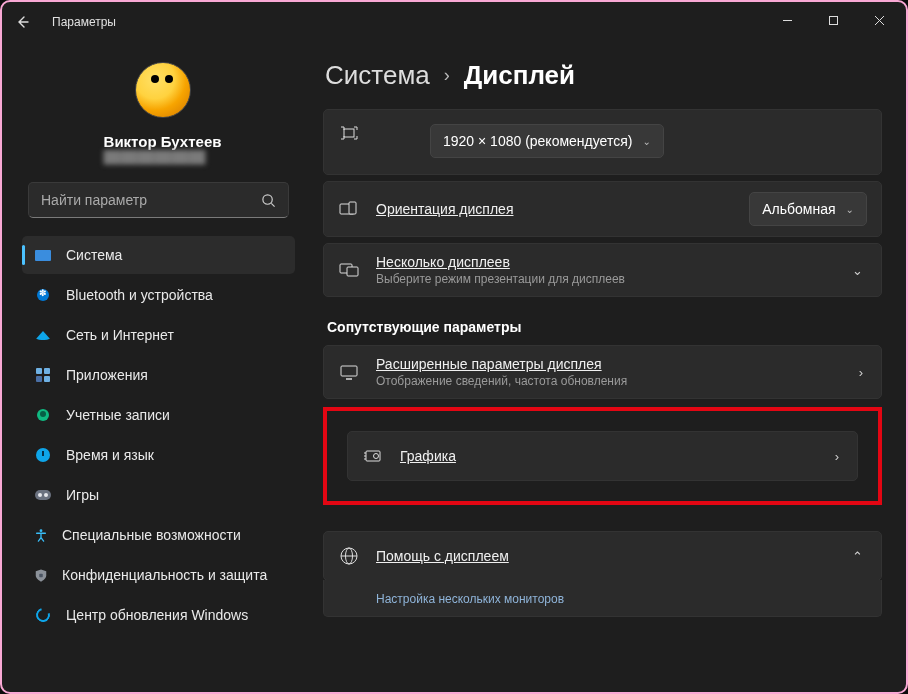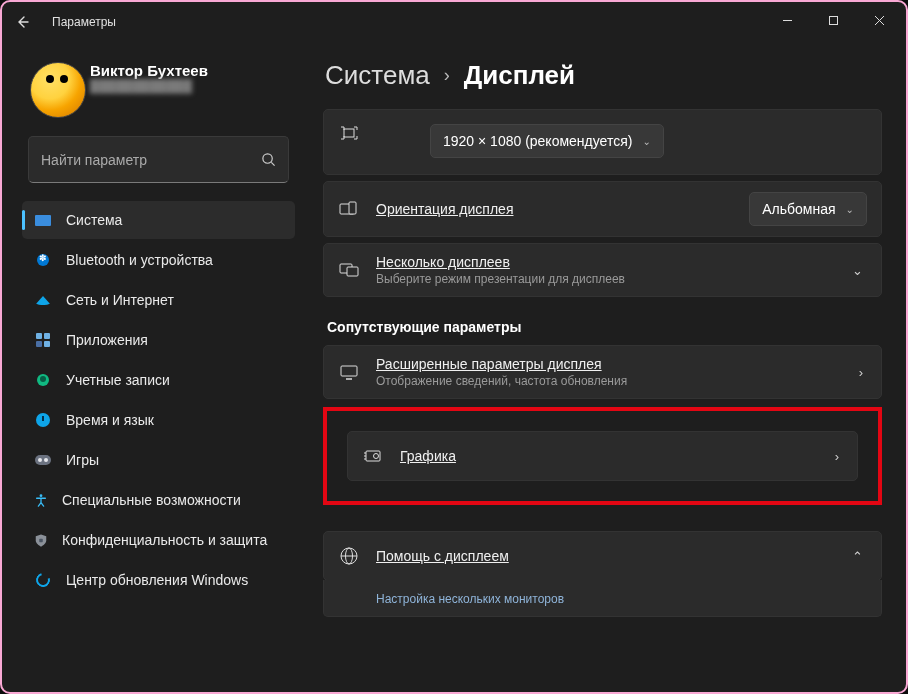--- a/index.html
+++ b/index.html
@@ -29,37 +29,37 @@
     padding: 0 12px;
     font-size: 12px;
     color: #e0e0e0;
   }
   .titlebar .back { width: 30px; text-align: center; font-size: 14px; color: #ddd; cursor: pointer;}
   .titlebar .title { margin-left: 8px; }
   .win-controls { position: absolute; right: 6px; top: 4px; display: flex; }
   .win-controls div { width: 46px; height: 32px; display: flex; align-items: center; justify-content: center; color: #ddd; font-size: 12px; cursor:pointer;}
   .body { flex: 1; display: flex; overflow: hidden;}
   .sidebar { width: 305px; padding: 10px 12px 10px 20px; display: flex; flex-direction: column;}
-  .profile { display: flex; align-items: flex-start; gap: 4px; margin: 10px 0 18px 8px;}
+  .profile { display: flex; align-items: center; gap: 15px; margin: 10px 0 18px 8px; flex-direction: column;}
   .avatar {
     width: 56px; height: 56px; border-radius: 50%;
     background: radial-gradient(circle at 35% 30%, #ffe066 0%, #ffd23f 38%, #f7a400 60%, #d07300 100%);
     border: 1px solid #444;
     position: relative;
     overflow:hidden;
   }
   .avatar::after{
     content:""; position:absolute; left:28%; top:22%; width:8px; height:8px; border-radius:50%;
     background:#000; box-shadow: 14px 0 0 #000;
   }
   .profile .name { font-size: 15px; font-weight: 600;}
   .profile .email { font-size: 12px; color: #7a7a7a; filter: blur(2.5px);}
   .search {
     background: #2b2b2b; border: 1px solid #3a3a3a; border-bottom: 1px solid #7a7a7a;
-    border-radius: 5px; height: 47px; display:flex; align-items:center; padding: 0 12px;
+    border-radius: 5px; height: 36px; display:flex; align-items:center; padding: 0 12px;
     margin: 0 6px 18px 6px; color:#aaa; font-size: 14px;
   }
   .search span.ph { flex:1; }
   .nav { display:flex; flex-direction: column; gap: 2px; }
   .nav-item {
     display:flex; align-items:center; gap: 14px;
     height: 38px; padding: 0 12px; border-radius: 5px;
     font-size: 14px; cursor:pointer; color:#eaeaea;
     position:relative;
   }

